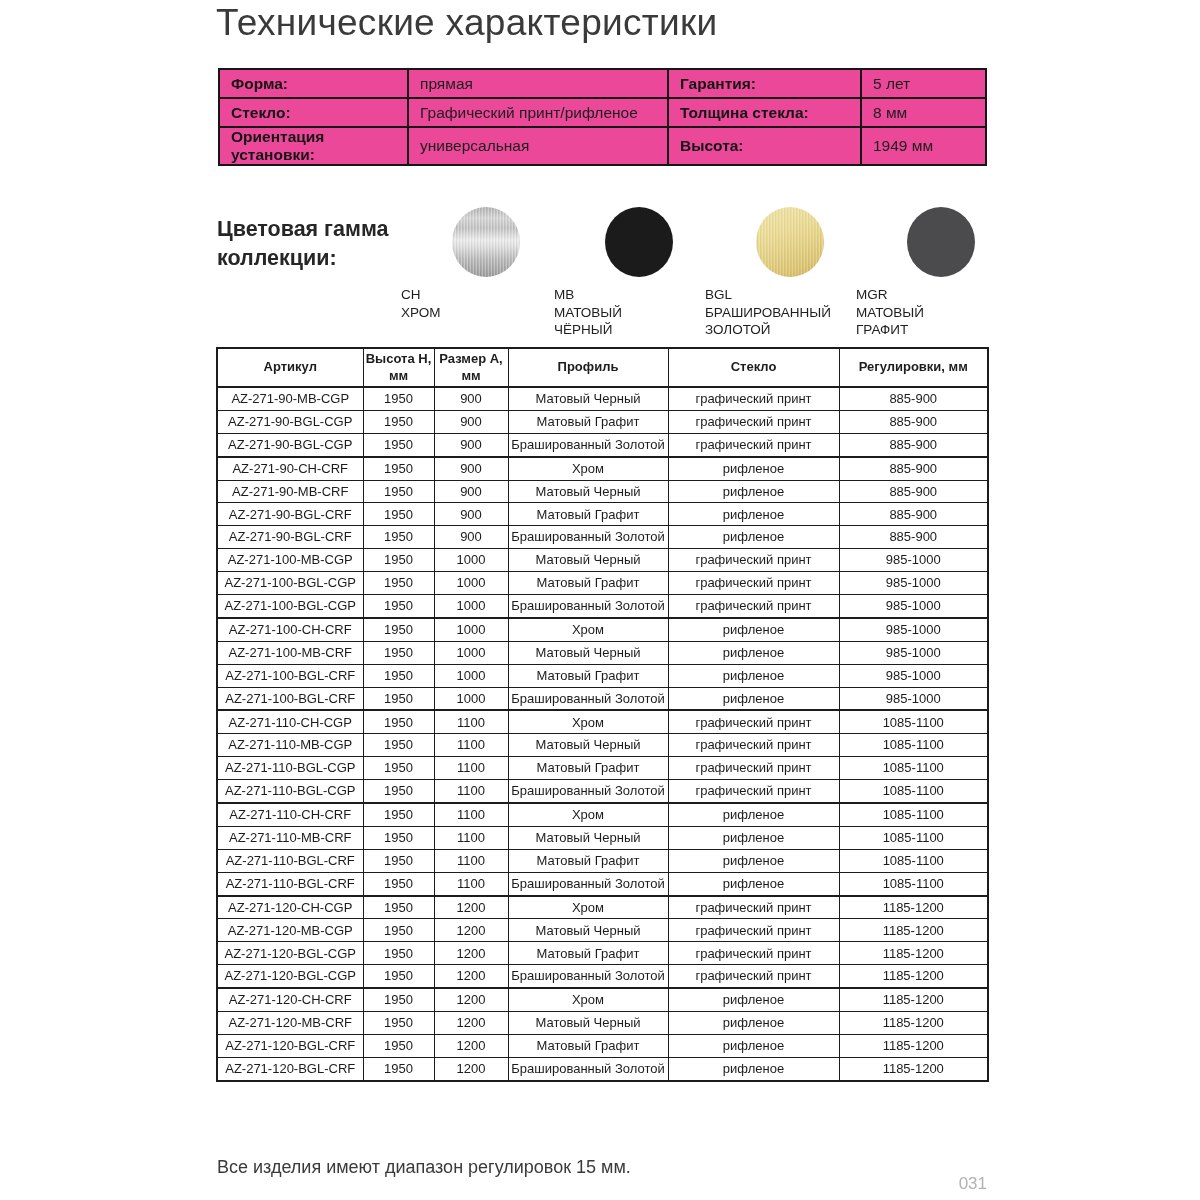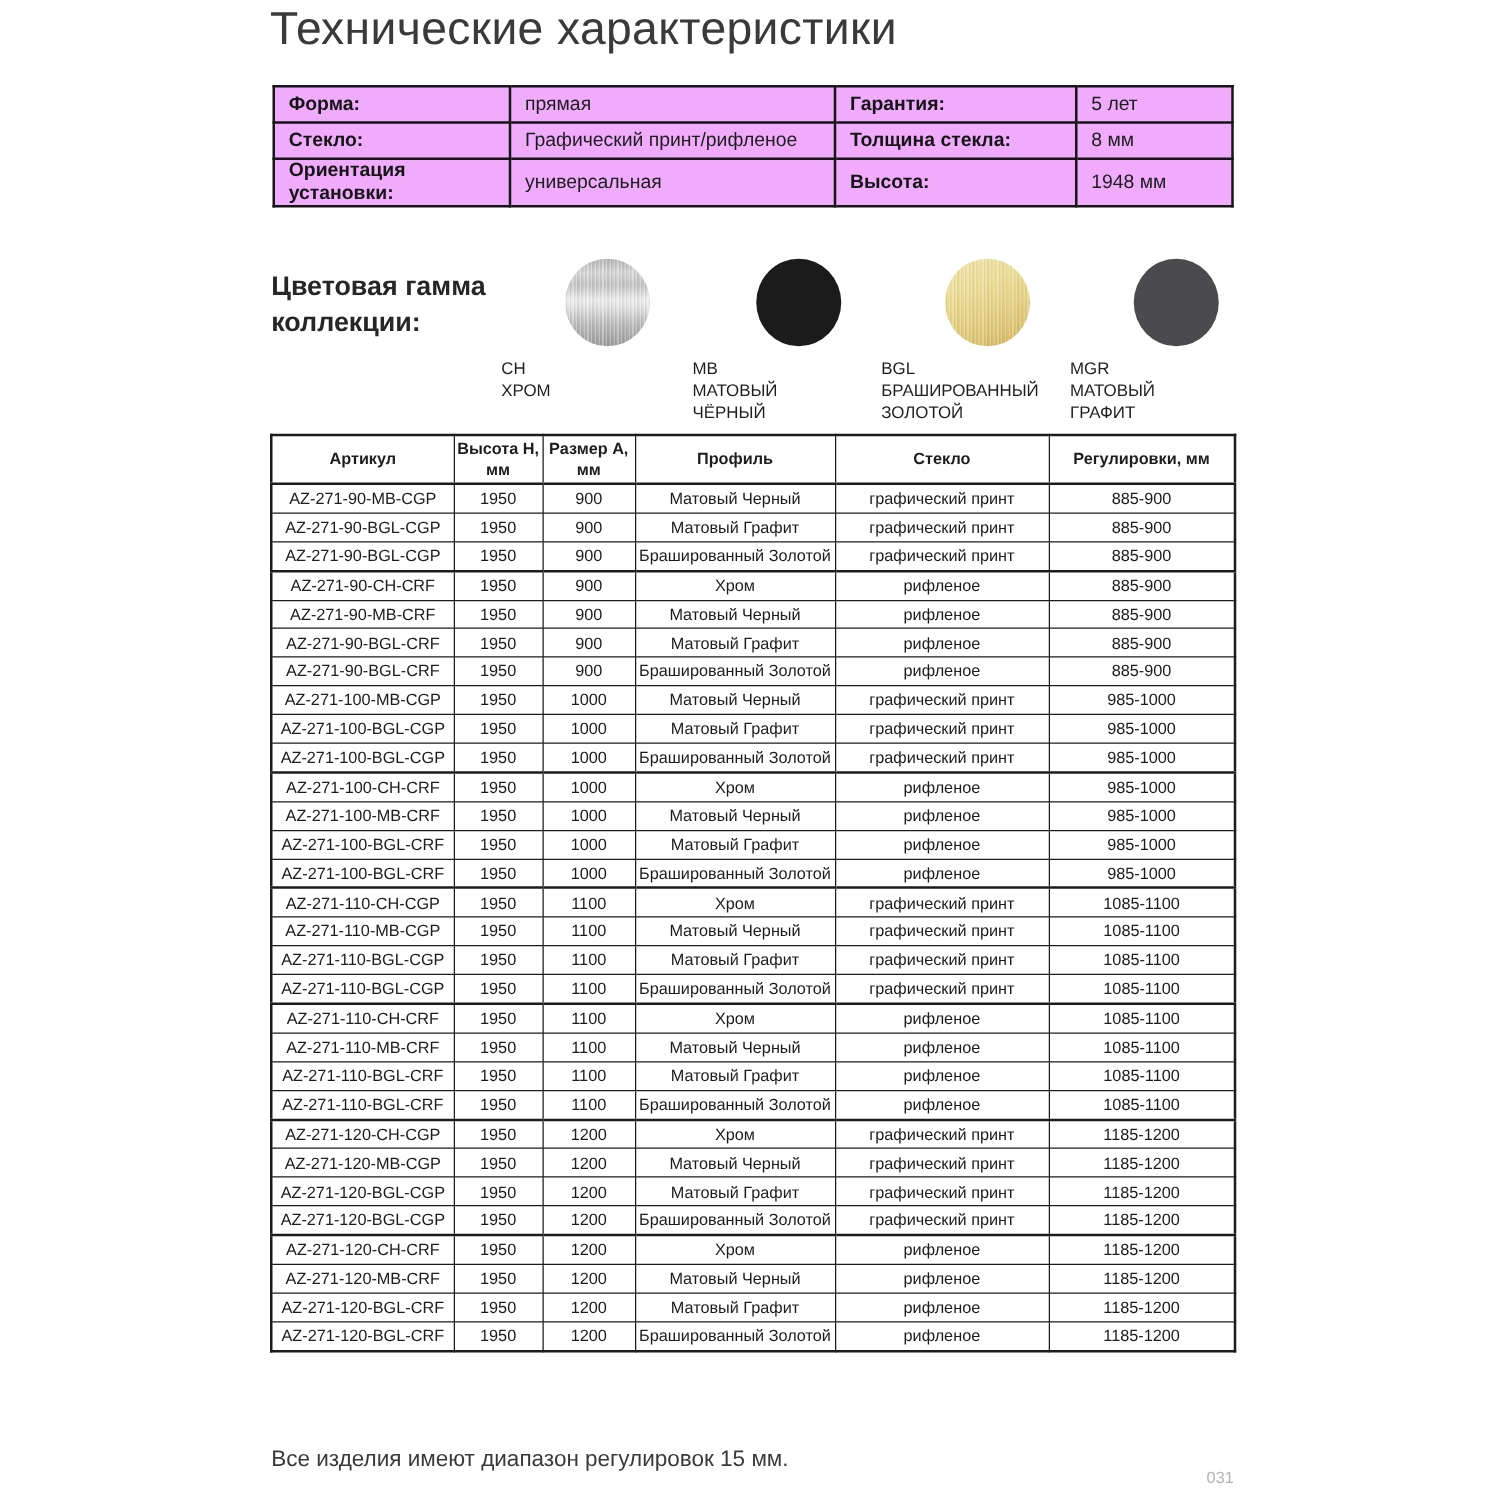--- a/index.html
+++ b/index.html
@@ -11,21 +11,21 @@
     position:absolute;left:216px;top:2px;margin:0;
     font-size:37px;font-weight:500;color:#3a3a3a;letter-spacing:0.3px;
   }
   
   .spec-table{
     position:absolute;left:218px;top:68px;width:767px;
     border-collapse:collapse;table-layout:fixed;
   }
   .spec-table td{
     border:2px solid #161616;height:27px;font-size:15.5px;
-    padding:0 11px;vertical-align:middle;background:#f0abfc;
+    padding:0 11px;vertical-align:middle;background:#ec4899;
   }
   .spec-table td.lbl{font-weight:bold;color:#151515;}
   
   .colors-heading{
     position:absolute;left:217px;top:215px;width:230px;
     font-size:21.5px;font-weight:bold;color:#262626;line-height:1.35;
   }
   .swatch{position:absolute;top:207px;width:170px;}
   .swatch .circle{width:68px;height:70px;border-radius:50%;margin:0 auto;}
   .circle.chrome{
@@ -53,21 +53,21 @@
     height:37px;font-size:13px;font-weight:bold;
     white-space:pre-line;line-height:1.25;text-align:center;vertical-align:middle;padding:0;
   }
   .products-table td{
     border:1.5px solid #1c1c1c;height:21.9px;text-align:center;vertical-align:middle;
     padding:0 2px;line-height:1.05;color:#1c1c1c;
   }
   .products-table tr.group-top td{border-top:2.5px solid #1c1c1c;}
   
   .footer-note{position:absolute;left:217px;top:1157px;font-size:18px;color:#3a3a3a;}
-  .page-number{position:absolute;right:213px;top:1174px;font-size:13px;color:#b2b2b2;}
+  .page-number{position:absolute;right:213px;top:1174px;font-size:17px;color:#b2b2b2;}
 </style>
 </head>
 <body>
 
 <h1 class="page-title">Технические характеристики</h1>
 
 <table class="spec-table">
   <colgroup>
       <col style="width:189px">
       <col style="width:260px">
@@ -84,21 +84,21 @@
     <tr>
       <td class="lbl">Стекло:</td>
       <td>Графический принт/рифленое</td>
       <td class="lbl">Толщина стекла:</td>
       <td>8 мм</td>
     </tr>
     <tr>
       <td class="lbl">Ориентация установки:</td>
       <td>универсальная</td>
       <td class="lbl">Высота:</td>
-      <td>1948 мм</td>
+      <td>1949 мм</td>
     </tr>
   </tbody>
 </table>
 
 <div class="colors-heading">Цветовая гамма коллекции:</div>
 
 <div class="swatch" style="left:401px">
   <div class="circle chrome"></div>
   <div class="label">
     <div class="code">CH</div>

